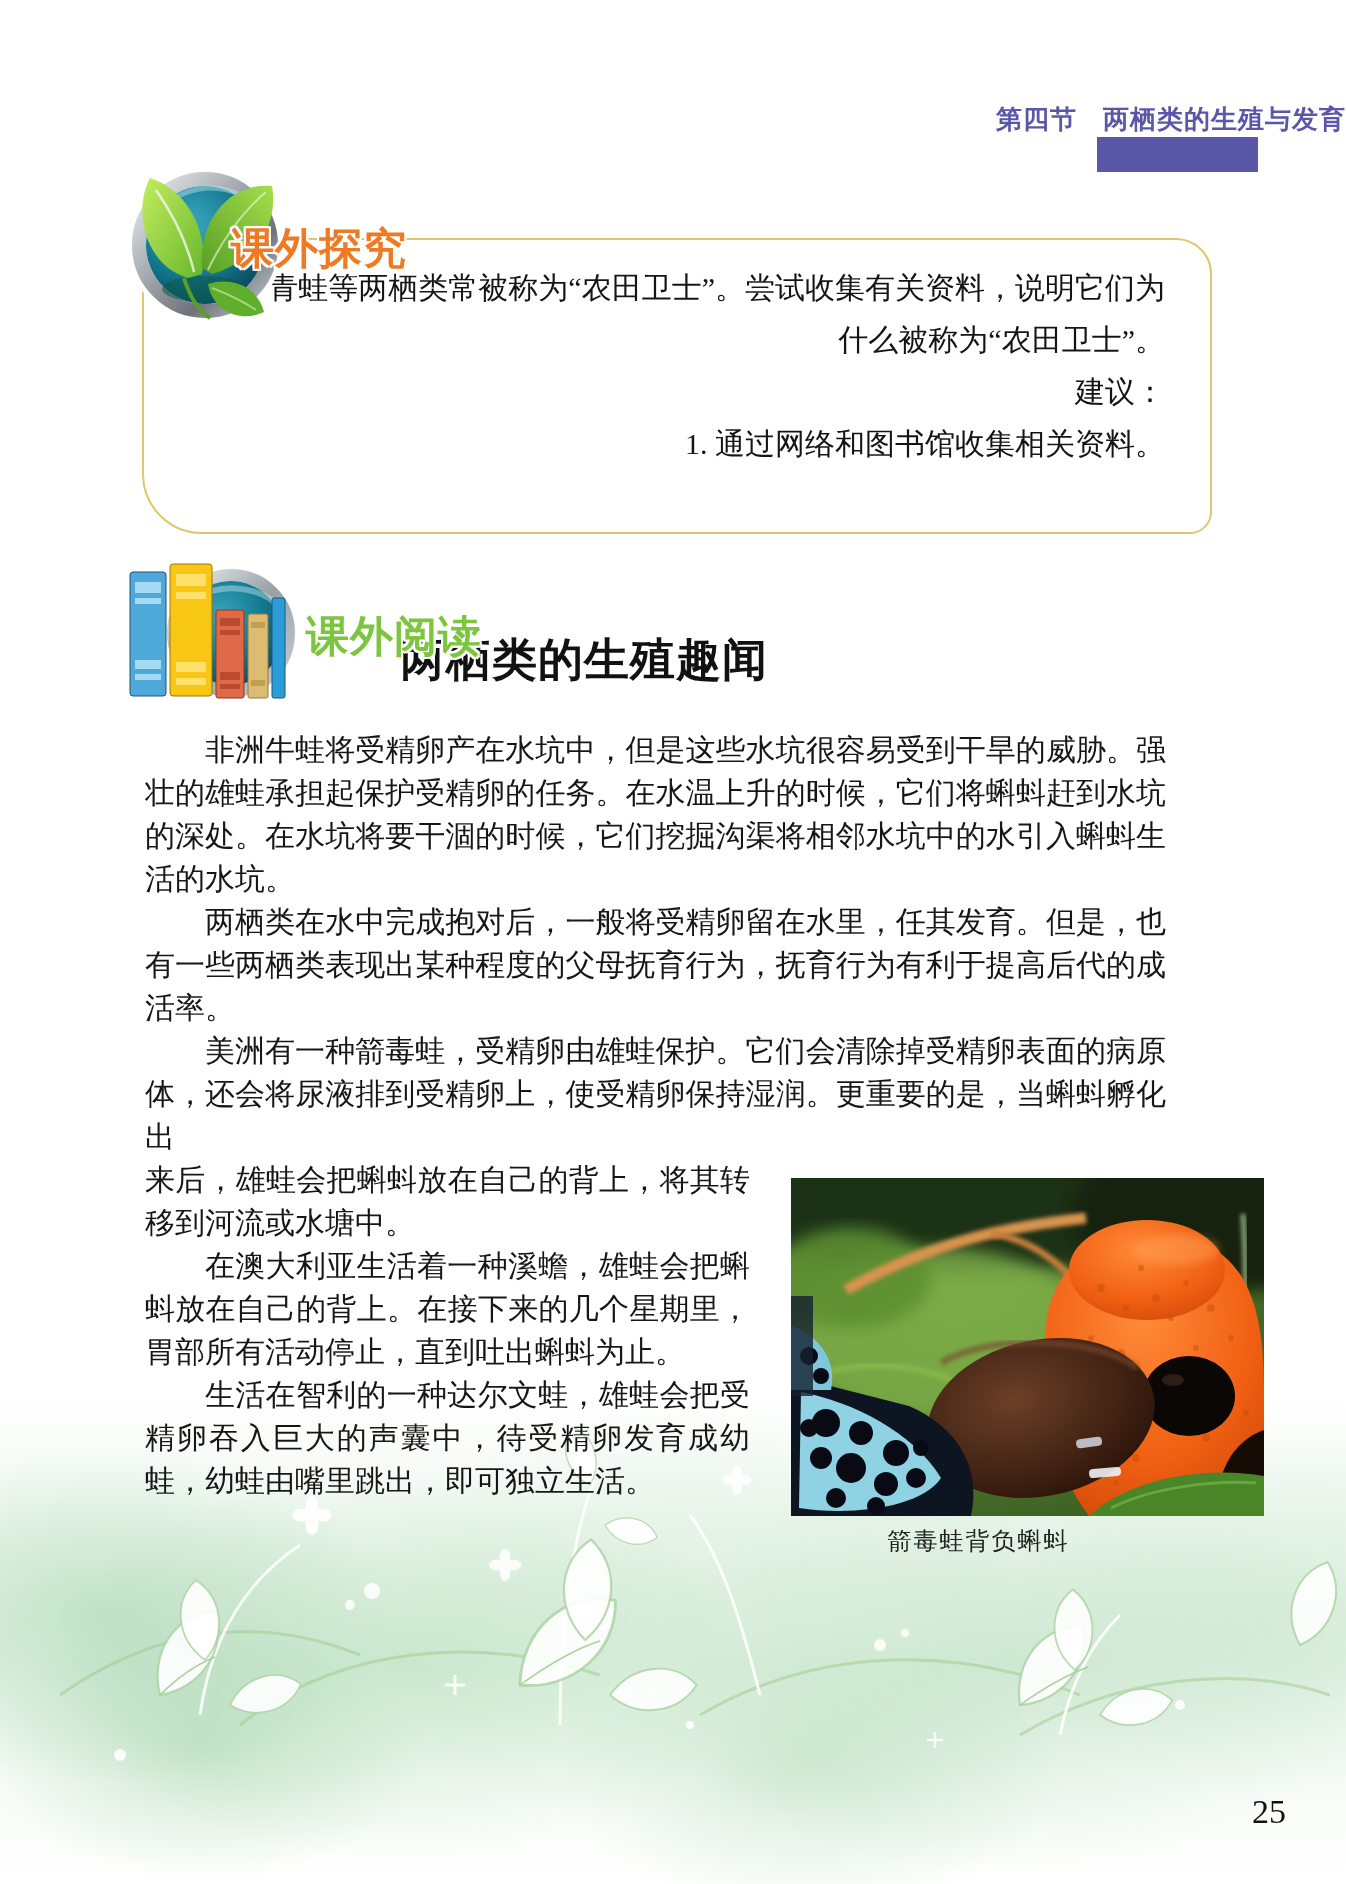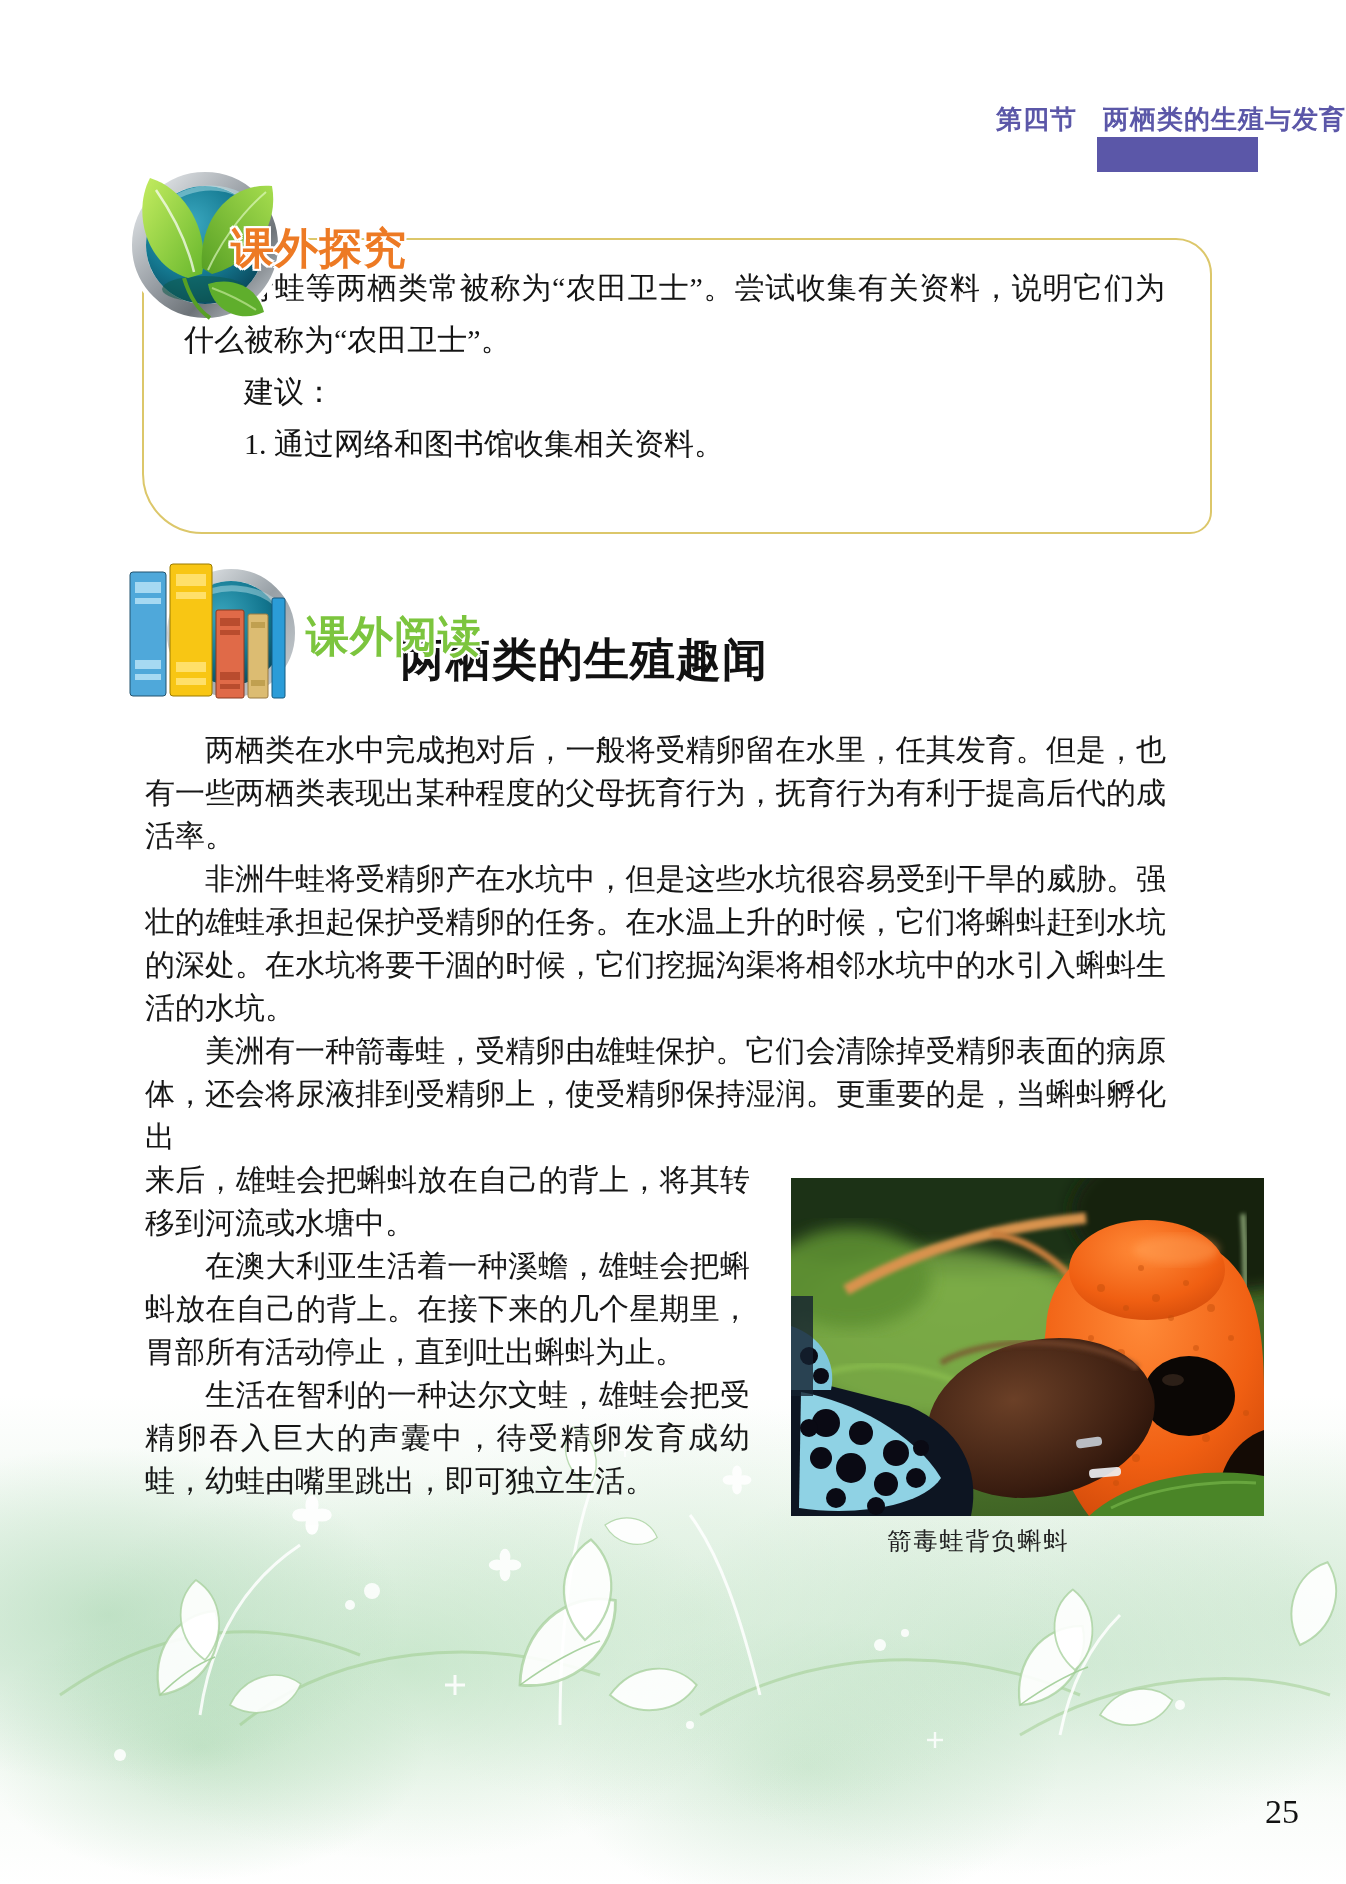--- a/index.html
+++ b/index.html
@@ -19,21 +19,21 @@
   .header-bar{width:161px;height:35px;background:#5b57a8;margin-left:12px;}
   
   .explore-box{
     position:absolute;left:142px;top:238px;width:1066px;height:292px;
     border:2px solid #dcc76a;border-radius:22px 36px 22px 60px;z-index:1;background:transparent;
   }
   .explore-content{
     position:absolute;left:40px;right:45px;top:22px;
     font-size:30px;line-height:52px;color:#141414;
   }
-  .explore-content p{margin:0;text-indent:2em;}
+  .explore-content p{margin:0;text-indent:2em;text-align:right;}
   .explore-para{text-align:justify;}
   
   .badge{position:absolute;z-index:4;}
   .badge-title{
     position:absolute;z-index:5;
     font-family:"Liberation Sans","DejaVu Sans",sans-serif;font-weight:bold;
     font-size:43px;letter-spacing:1px;
     text-shadow:-2px -2px 0 #fff,2px -2px 0 #fff,-2px 2px 0 #fff,2px 2px 0 #fff,
                  0 -2px 0 #fff,0 2px 0 #fff,-2px 0 0 #fff,2px 0 0 #fff;
   }
@@ -68,21 +68,21 @@
       radial-gradient(520px 300px at 75% 55%, rgba(172,216,178,.45), transparent 70%),
       radial-gradient(420px 260px at 97% 45%, rgba(188,224,192,.42), transparent 72%),
       radial-gradient(320px 190px at 15% 72%, rgba(122,192,132,.35), transparent 70%),
       radial-gradient(360px 210px at 60% 76%, rgba(132,197,142,.30), transparent 70%),
       linear-gradient(180deg, rgba(255,255,255,0) 0%, rgba(214,236,216,.35) 26%,
         rgba(205,232,210,.42) 55%, rgba(228,242,228,.25) 80%, rgba(255,255,255,0) 100%);
   }
   .decoration svg{position:absolute;left:0;top:0;}
   
   .page-number{
-    position:absolute;right:47px;top:1793px;z-index:3;
+    position:absolute;right:60px;top:1793px;z-index:3;
     font-size:34px;color:#111;
   }
 </style>
 </head>
 <body>
 
 <div class="page-header">
   <div class="header-text">
     <span>第四节</span>
     <span>两栖类的生殖与发育</span>
@@ -178,22 +178,22 @@
     <rect x="123" y="120" width="14" height="6" fill="#c0a050"></rect>
     <rect x="144" y="38" width="13" height="100" rx="2" fill="#2b9cd8" stroke="#145a80"></rect>
   </svg>
   </span>
 </div>
 <div class="badge-title reading-title">课外阅读</div>
 
 <div class="article-title">两栖类的生殖趣闻</div>
 
 <div class="article-body">
+  <p>非洲牛蛙将受精卵产在水坑中，但是这些水坑很容易受到干旱的威胁。强壮的雄蛙承担起保护受精卵的任务。在水温上升的时候，它们将蝌蚪赶到水坑的深处。在水坑将要干涸的时候，它们挖掘沟渠将相邻水坑中的水引入蝌蚪生活的水坑。</p>
   <p>两栖类在水中完成抱对后，一般将受精卵留在水里，任其发育。但是，也有一些两栖类表现出某种程度的父母抚育行为，抚育行为有利于提高后代的成活率。</p>
-  <p>非洲牛蛙将受精卵产在水坑中，但是这些水坑很容易受到干旱的威胁。强壮的雄蛙承担起保护受精卵的任务。在水温上升的时候，它们将蝌蚪赶到水坑的深处。在水坑将要干涸的时候，它们挖掘沟渠将相邻水坑中的水引入蝌蚪生活的水坑。</p>
   <p>美洲有一种箭毒蛙，受精卵由雄蛙保护。它们会清除掉受精卵表面的病原体，还会将尿液排到受精卵上，使受精卵保持湿润。更重要的是，当蝌蚪孵化出</p>
 
   <figure class="photo-figure" style="margin-block:20px 0;margin-inline:0 41px;margin:20px 0 0 41px;">
     <svg class="photo-frame" viewBox="0 0 473 338" preserveAspectRatio="none">
       <defs>
         <radialGradient id="gBg" cx="35%" cy="30%" r="90%">
           <stop offset="0" stop-color="#6f9c3f"></stop>
             <stop offset="1" stop-color="#33551d"></stop>
         </radialGradient>
         <radialGradient id="gOr" cx="45%" cy="30%" r="85%">

